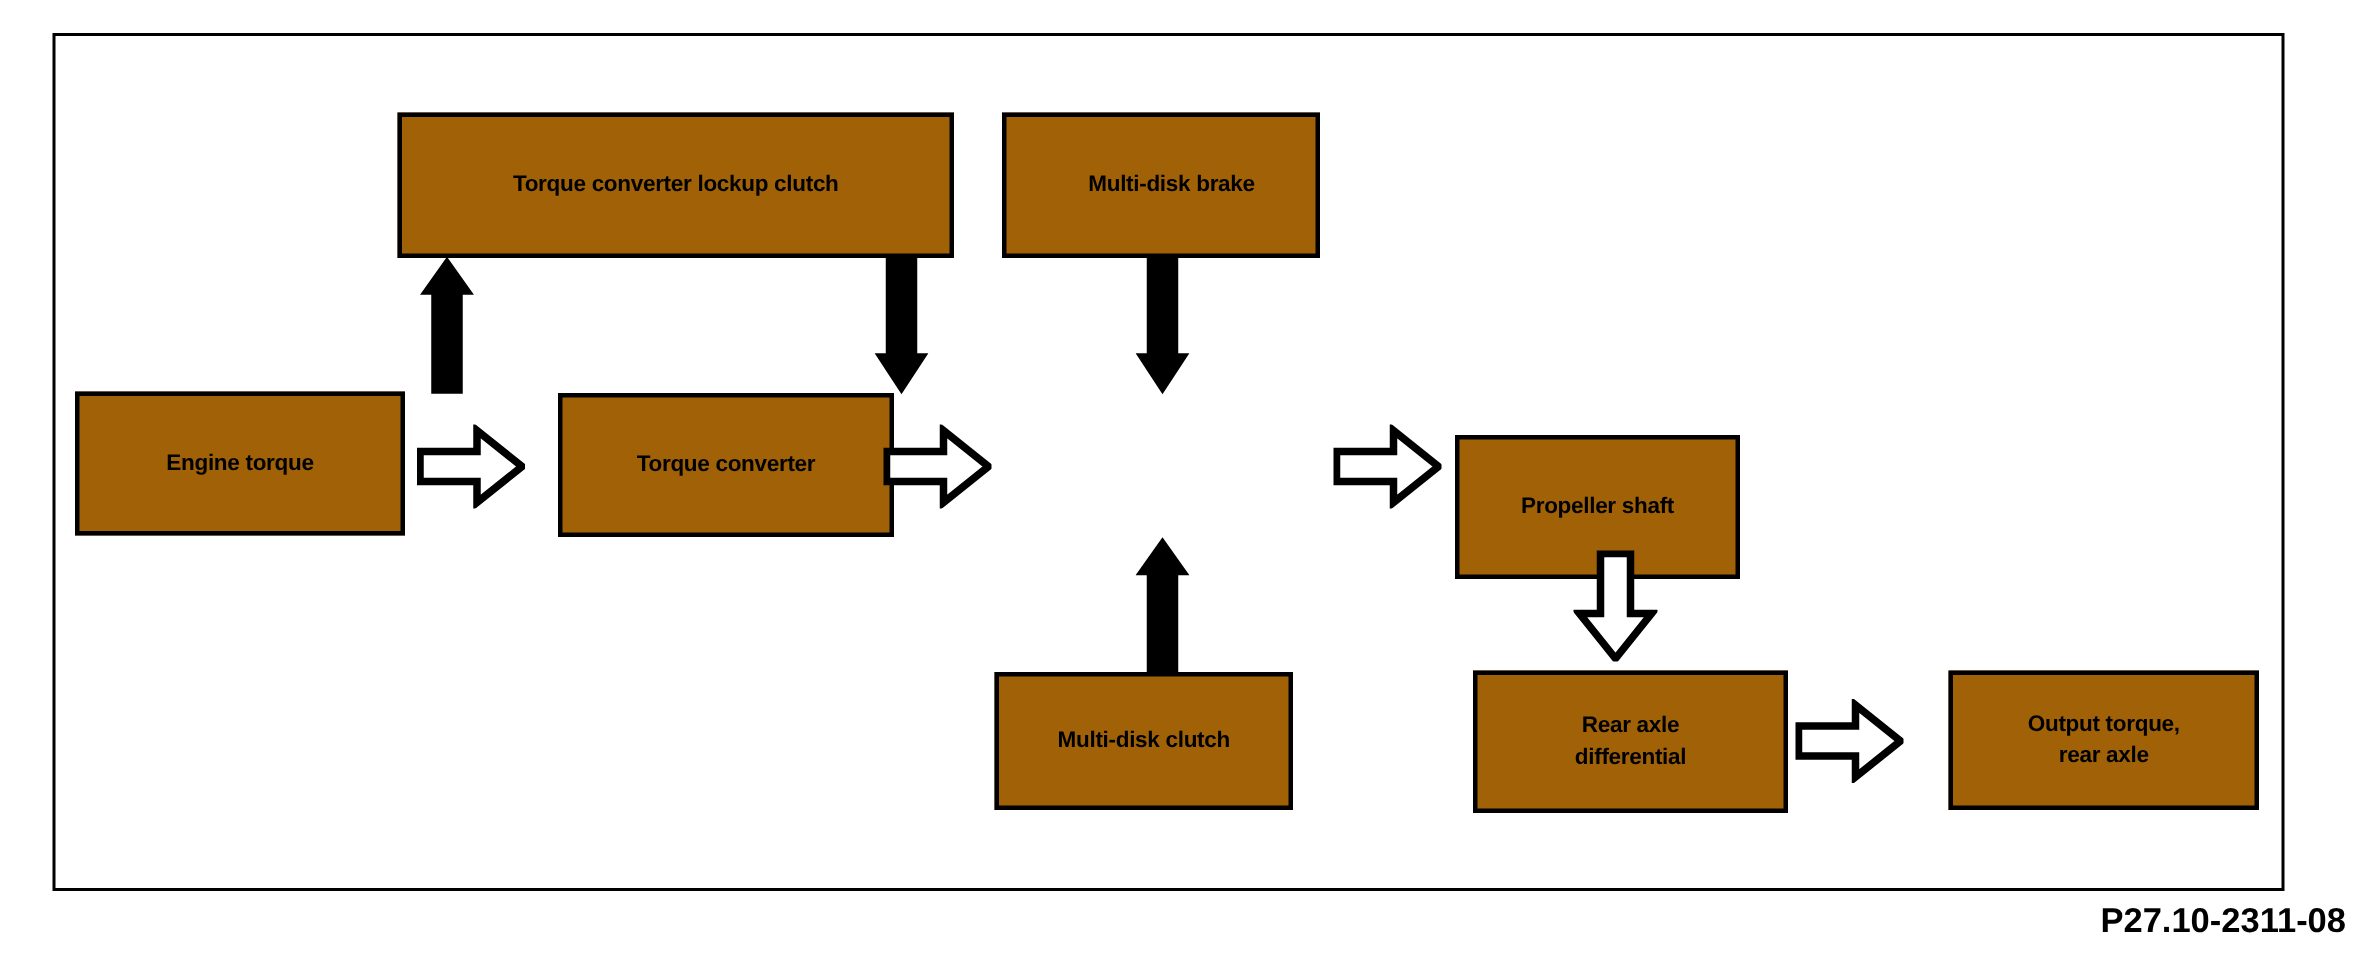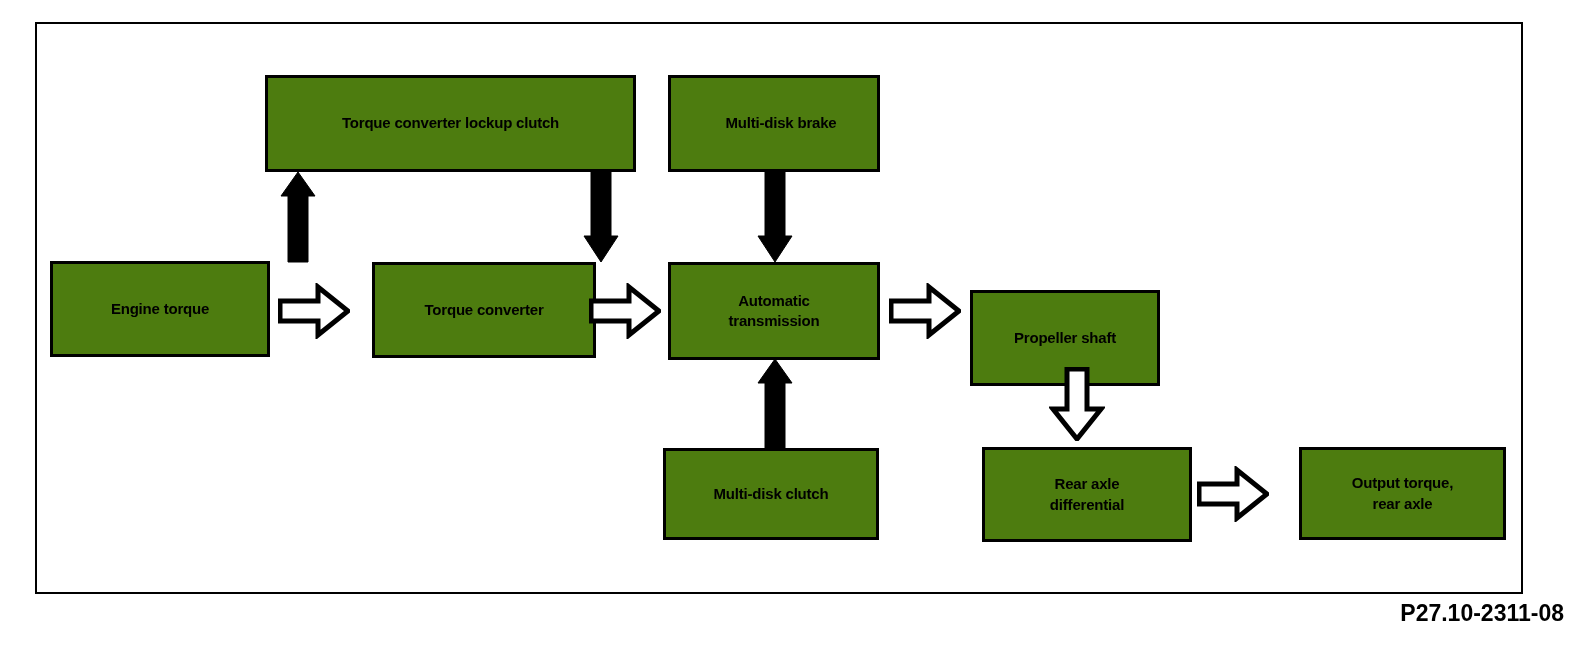--- a/index.html
+++ b/index.html
@@ -26,21 +26,21 @@
     width: 1488px;
     height: 572px;
     border: 2px solid #000000;
     box-sizing: border-box;
     background: #ffffff;
   }
   .node {
     position: absolute;
     border: 3px solid #000000;
     box-sizing: border-box;
-    background: #4d7c0f;
+    background: #a16207;
     display: flex;
     align-items: center;
     justify-content: center;
     text-align: center;
     font-weight: bold;
     font-size: 15px;
     line-height: 1.35;
     letter-spacing: -0.2px;
     color: #000000;
     padding: 2px 6px;
@@ -88,32 +88,26 @@
   </div>
 
   <div class="node" style="left:668px; top:75px; width:212px; height:97px;padding-left:20px;">
     <span>Multi-disk brake</span>
   </div>
 
   <div class="node" style="left:372px; top:262px; width:224px; height:96px;">
     <span>Torque converter</span>
   </div>
 
-  <div class="node" style="left:668px; top:262px; width:212px; height:98px;">
-    <span>
-      <span style="display:block">Automatic</span>
-      <span style="display:block">transmission</span>
-    </span>
-  </div>
 
   <div class="node" style="left:970px; top:262px; width:190px; height:96px;margin-top:28px;">
     <span>Propeller shaft</span>
   </div>
 
-  <div class="node" style="left:663px; top:448px; width:216px; height:92px;">
+  <div class="node" style="left:663px; top:448px; width:199px; height:92px;">
     <span>Multi-disk clutch</span>
   </div>
 
   <div class="node" style="left:982px; top:447px; width:210px; height:95px;">
     <span>
       <span style="display:block">Rear axle</span>
       <span style="display:block">differential</span>
     </span>
   </div>
 

